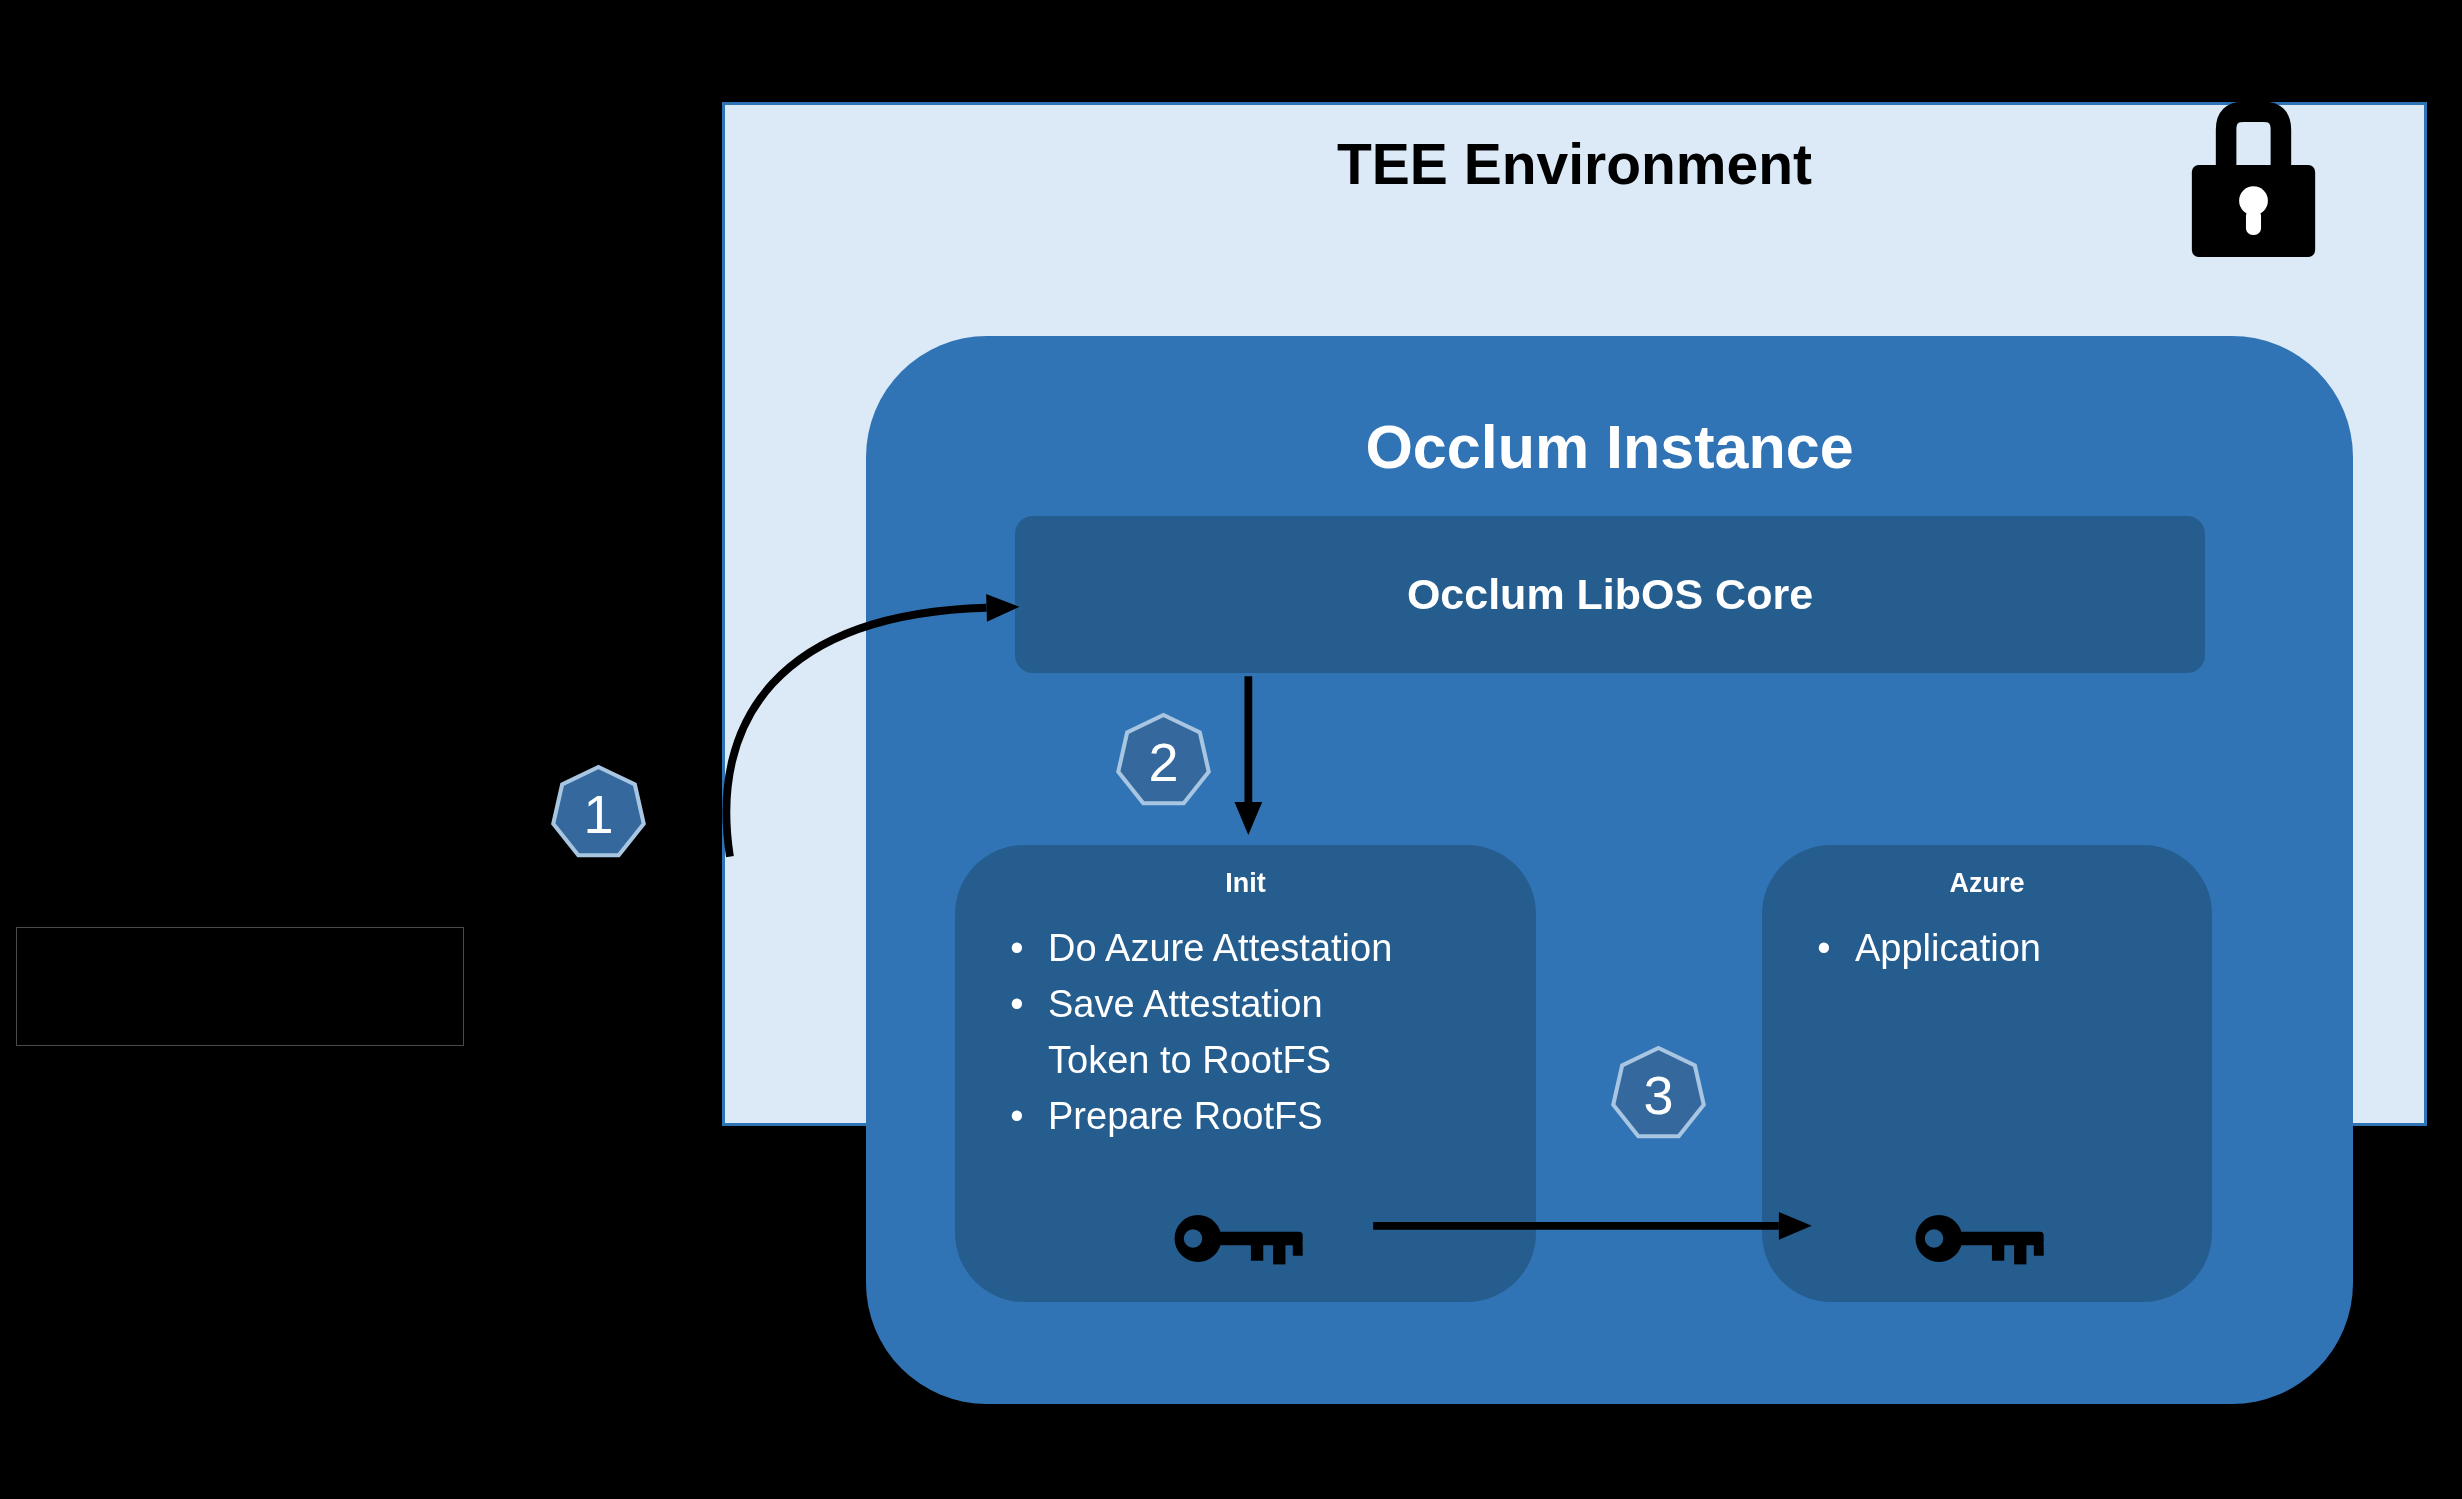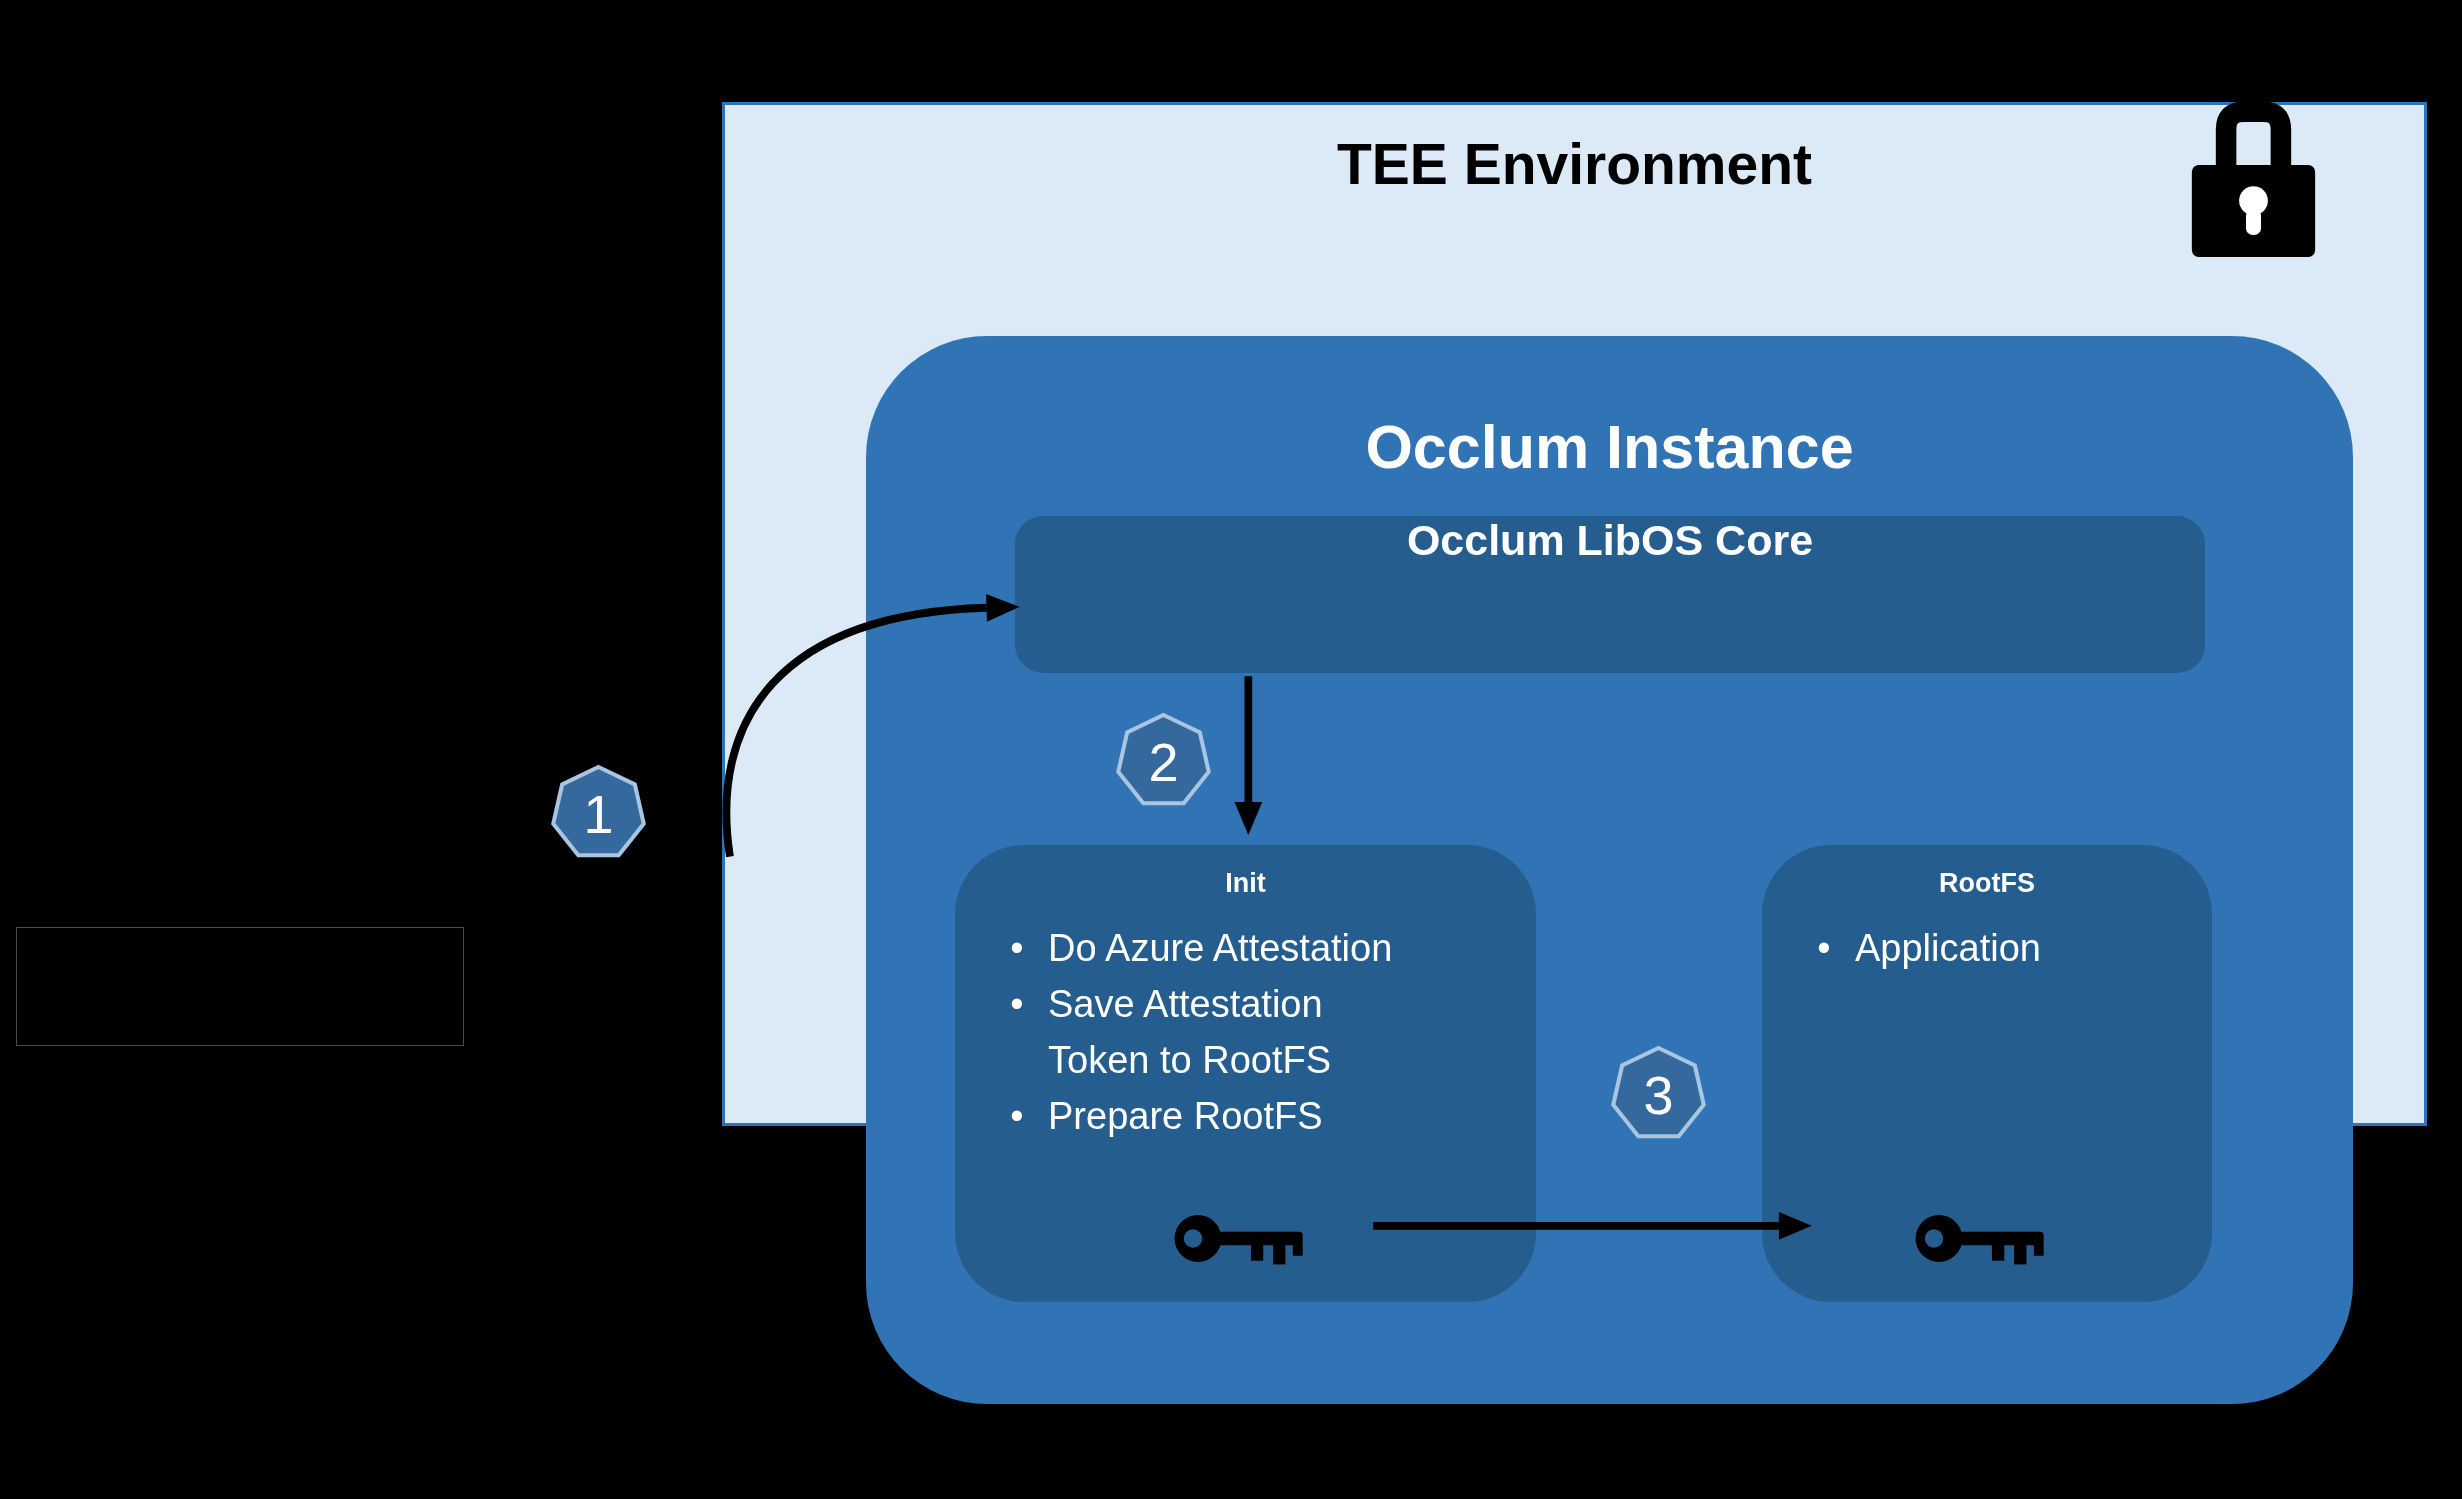--- a/index.html
+++ b/index.html
@@ -56,22 +56,22 @@
     left: 0; top: 76px; width: 100%;
     text-align: center;
     font-size: 61px; font-weight: 700;
     color: var(--text-light, #ffffff);
   }
   .libos {
     position: absolute;
     left: 149px; top: 180px;
     width: 1190px; height: 157px;
     background: var(--inner-bg, #255d8f);
-    border-radius: 28px;
-    display: flex; justify-content: center;
+    border-radius: 18px;
+    display: flex; align-items: center; justify-content: center;
     font-size: 43px; font-weight: 700;
     color: var(--text-light, #ffffff);
   }
 
   
   .inner-box {
     position: absolute;
     top: 509px; height: 457px;
     background: var(--inner-bg, #255d8f);
     border-radius: 69px;
@@ -179,21 +179,21 @@
           <circle cx="17" cy="28" r="7.5" fill="var(--inner-bg, #255d8f)"></circle>
           <rect x="36" y="22.5" width="70" height="11" rx="3" fill="#000"></rect>
           <rect x="64" y="32" width="10" height="14" fill="#000"></rect>
           <rect x="82" y="32" width="10" height="17" fill="#000"></rect>
           <rect x="98" y="32" width="8" height="10" fill="#000"></rect>
         </svg>
       </div>
     </div>
 
     <div class="inner-box rootfs-box">
-      <div class="box-title">RootFS</div>
+      <div class="box-title">Azure</div>
       <ul class="bullet-list">
         <li>Application</li>
       </ul>
       <div class="key">
         <svg viewBox="0 0 120 56">
           <circle cx="21" cy="28" r="19" fill="#000"></circle>
           <circle cx="17" cy="28" r="7.5" fill="var(--inner-bg, #255d8f)"></circle>
           <rect x="36" y="22.5" width="70" height="11" rx="3" fill="#000"></rect>
           <rect x="64" y="32" width="10" height="14" fill="#000"></rect>
           <rect x="82" y="32" width="10" height="17" fill="#000"></rect>

